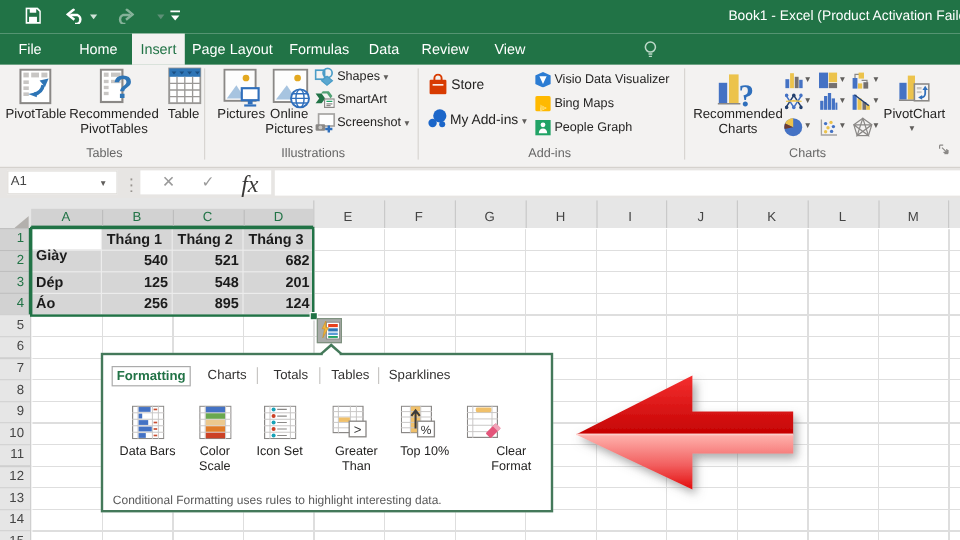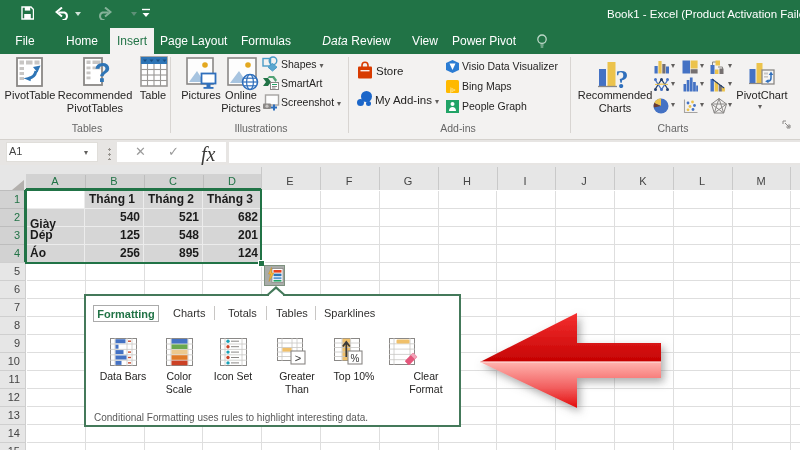--- a/index.html
+++ b/index.html
@@ -88,24 +88,23 @@
       <path d="M1.5 5 L5 9 L8.5 5 Z" fill="#fff"></path>
     </svg>
   </div>
 
   <div id="tabs">
     <div class="tab" style="left:10px;width:30px;">File</div>
     <div class="tab" style="left:60px;width:44px;">Home</div>
     <div class="tab" id="tab-insert" style="left:110px;width:44px;">Insert</div>
     <div class="tab" style="left:160px;width:66px;">Page Layout</div>
     <div class="tab" style="left:240px;width:52px;">Formulas</div>
-    <div class="tab" style="left:320px;width:30px;font-style:italic;">Data</div>
+    <div class="tab" style="left:305px;width:30px;">Data</div>
     <div class="tab" style="left:350px;width:42px;">Review</div>
     <div class="tab" style="left:410px;width:30px;">View</div>
-    <div class="tab" style="left:452px;width:62px;">Power Pivot</div>
     <svg class="abs" style="left:536px;top:6px;" width="12" height="15" viewBox="0 0 12 15">
       <circle cx="6" cy="5.2" r="4.2" fill="none" stroke="#bcd8c8" stroke-width="1.3"></circle>
       <path d="M4.4 11 h3.2 M4.7 13 h2.6" stroke="#bcd8c8" stroke-width="1.2"></path>
     </svg>
   </div>
 
   <div id="ribbon">
     <div class="gsep" style="left:170px;"></div>
     <div class="gsep" style="left:348px;"></div>
     <div class="gsep" style="left:570px;"></div>
@@ -399,21 +398,21 @@
     <div class="abs" style="left:202px;top:190px;width:1px;height:72px;background:#ececec;"></div>
 
     <div class="abs" style="left:25px;top:189px;width:237px;height:75px;border:2px solid #217346;"></div>
 
     <div class="abs" style="left:258px;top:260px;width:7px;height:7px;background:#fff;"></div>
     <div class="abs" style="left:259px;top:261px;width:5px;height:5px;background:#217346;"></div>
 
     <div class="cell" style="left:89px;top:190px;width:55px;">Tháng 1</div>
     <div class="cell" style="left:148px;top:190px;width:55px;">Tháng 2</div>
     <div class="cell" style="left:207px;top:190px;width:55px;">Tháng 3</div>
-    <div class="cell" style="left:30px;top:215px;width:55px;">Giày</div>
+    <div class="cell" style="left:30px;top:204px;width:55px;">Giày</div>
     <div class="cell" style="left:30px;top:226px;width:55px;">Dép</div>
     <div class="cell" style="left:30px;top:244px;width:55px;">Áo</div>
     <div class="cell num" style="left:85px;top:208px;width:55px;">540</div>
     <div class="cell num" style="left:144px;top:208px;width:55px;">521</div>
     <div class="cell num" style="left:203px;top:208px;width:55px;">682</div>
     <div class="cell num" style="left:85px;top:226px;width:55px;">125</div>
     <div class="cell num" style="left:144px;top:226px;width:55px;">548</div>
     <div class="cell num" style="left:203px;top:226px;width:55px;">201</div>
     <div class="cell num" style="left:85px;top:244px;width:55px;">256</div>
     <div class="cell num" style="left:144px;top:244px;width:55px;">895</div>

